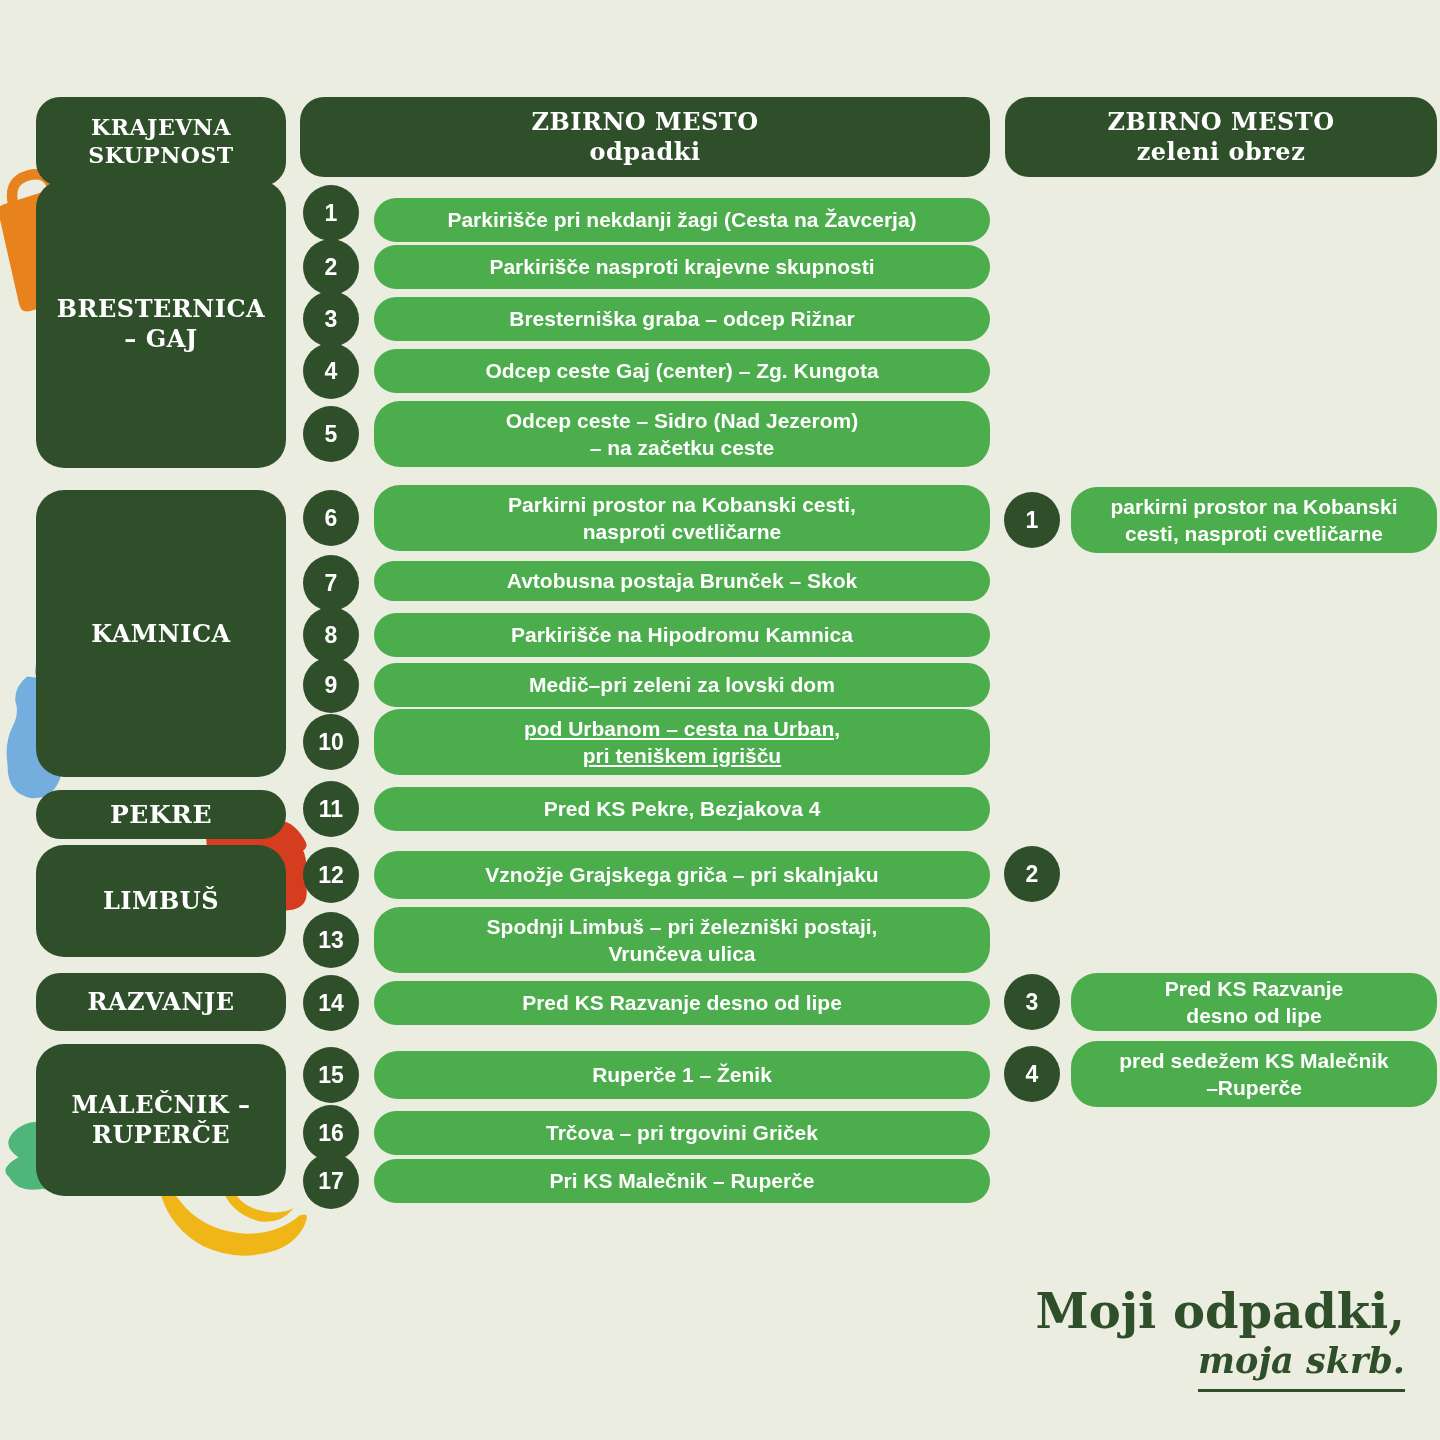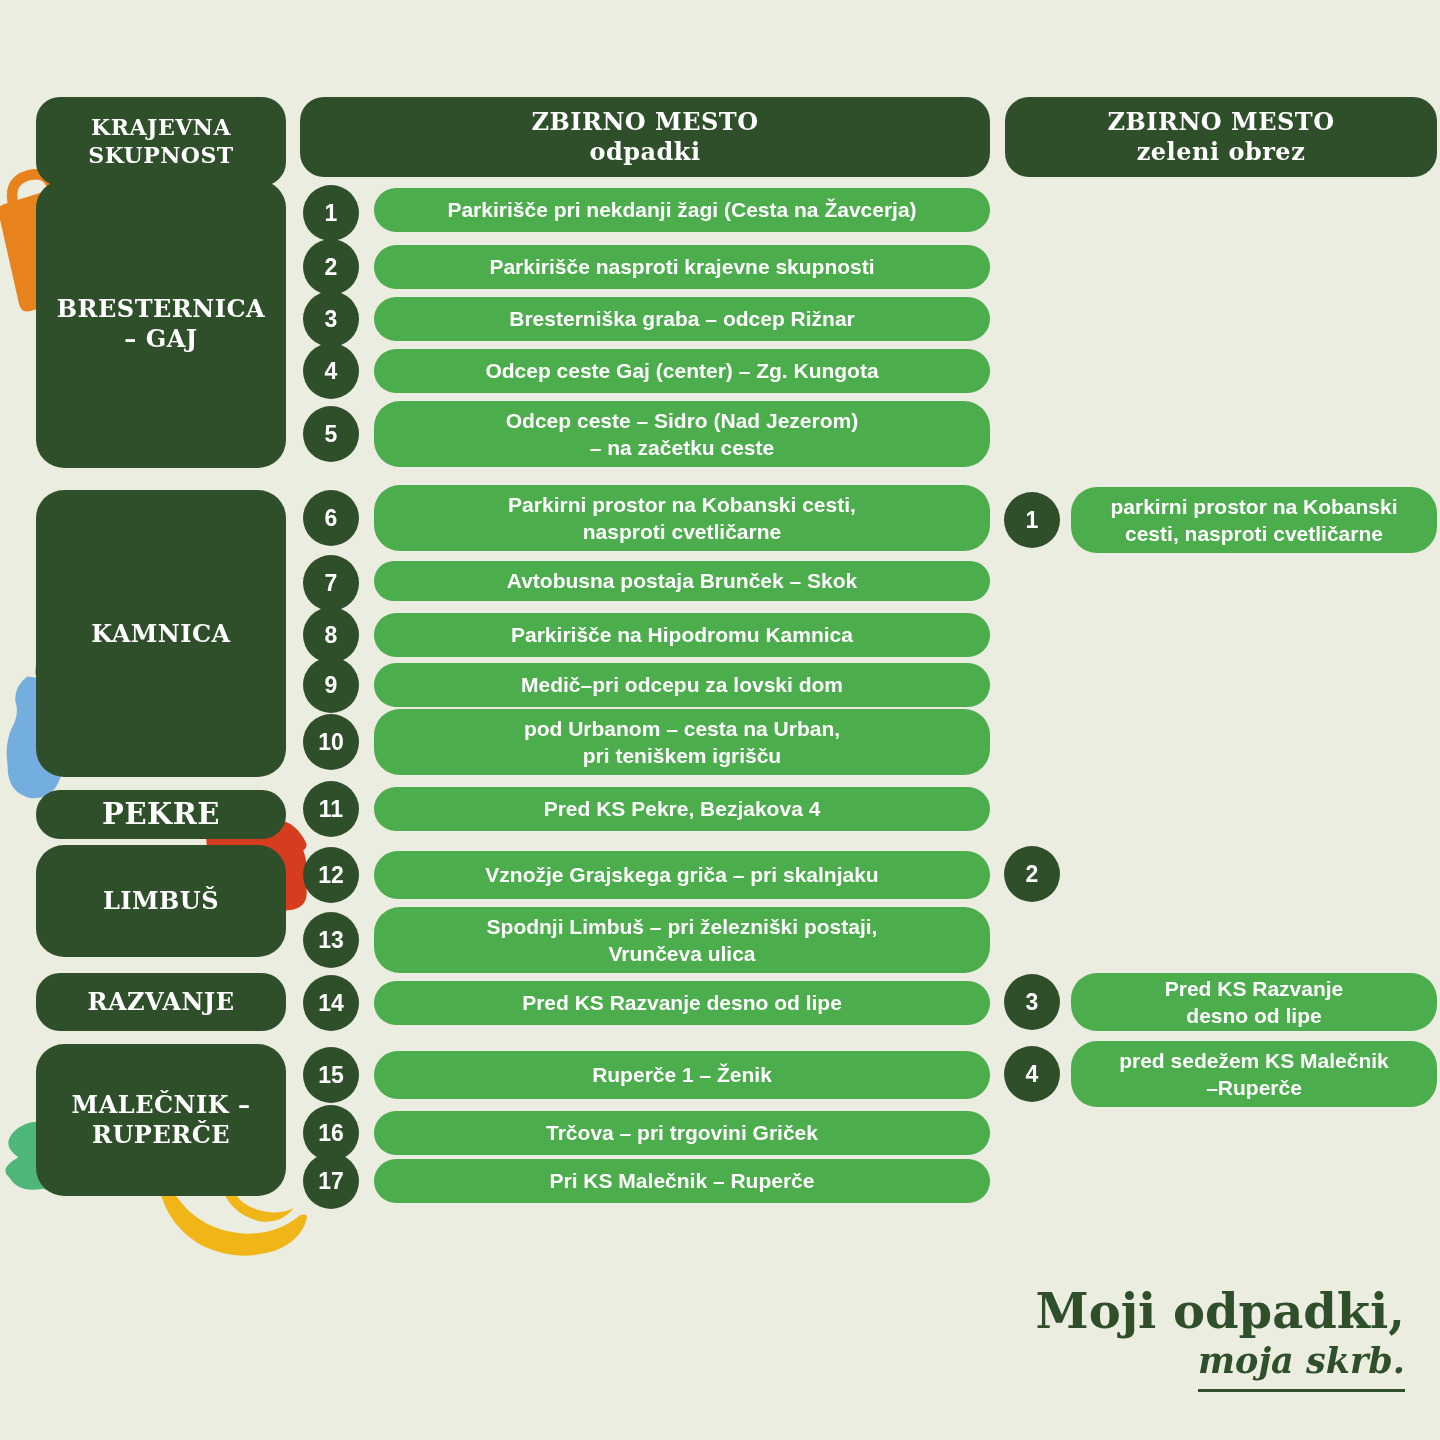--- a/index.html
+++ b/index.html
@@ -77,28 +77,28 @@
   <div class="dark" style="left:36px;top:97px;width:250px;height:89px;font-size:22px;">KRAJEVNA
 SKUPNOST</div>
   <div class="dark" style="left:300px;top:97px;width:690px;height:80px;font-size:24px;">ZBIRNO MESTO
 odpadki</div>
   <div class="dark" style="left:1005px;top:97px;width:432px;height:80px;font-size:24px;">ZBIRNO MESTO
 zeleni obrez</div>
 
   <div class="dark" style="left:36px;top:490px;width:250px;height:287px;font-size:24px;border-radius:28px;">KAMNICA</div>
   <div class="dark" style="left:36px;top:180px;width:250px;height:288px;font-size:24px;border-radius:28px;">BRESTERNICA
 – GAJ</div>
-  <div class="dark" style="left:36px;top:790px;width:250px;height:49px;font-size:29px;">PEKRE</div>
+  <div class="dark" style="left:36px;top:790px;width:250px;height:49px;font-size:25px;">PEKRE</div>
   <div class="dark" style="left:36px;top:845px;width:250px;height:112px;font-size:24px;border-radius:28px;">LIMBUŠ</div>
   <div class="dark" style="left:36px;top:973px;width:250px;height:58px;font-size:24px;">RAZVANJE</div>
   <div class="dark" style="left:36px;top:1044px;width:250px;height:152px;font-size:24px;border-radius:28px;">MALEČNIK –
 RUPERČE</div>
 
   <div class="circle" style="left:303px;top:185px;">1</div>
-  <div class="gpill" style="left:374px;top:188px;width:616px;height:44px;">Parkirišče pri nekdanji žagi (Cesta na Žavcerja)</div>
+  <div class="gpill" style="left:374px;top:198px;width:616px;height:44px;">Parkirišče pri nekdanji žagi (Cesta na Žavcerja)</div>
 
   <div class="circle" style="left:303px;top:239px;">2</div>
   <div class="gpill" style="left:374px;top:245px;width:616px;height:44px;">Parkirišče nasproti krajevne skupnosti</div>
 
   <div class="circle" style="left:303px;top:291px;">3</div>
   <div class="gpill" style="left:374px;top:297px;width:616px;height:44px;">Bresterniška graba – odcep Rižnar</div>
 
   <div class="circle" style="left:303px;top:343px;">4</div>
   <div class="gpill" style="left:374px;top:349px;width:616px;height:44px;">Odcep ceste Gaj (center) – Zg. Kungota</div>
 
@@ -110,24 +110,24 @@
   <div class="gpill" style="left:374px;top:485px;width:616px;height:66px;">Parkirni prostor na Kobanski cesti,
 nasproti cvetličarne</div>
 
   <div class="circle" style="left:303px;top:555px;">7</div>
   <div class="gpill" style="left:374px;top:561px;width:616px;height:40px;">Avtobusna postaja Brunček – Skok</div>
 
   <div class="circle" style="left:303px;top:607px;">8</div>
   <div class="gpill" style="left:374px;top:613px;width:616px;height:44px;">Parkirišče na Hipodromu Kamnica</div>
 
   <div class="circle" style="left:303px;top:657px;">9</div>
-  <div class="gpill" style="left:374px;top:663px;width:616px;height:44px;">Medič–pri odcepu za lovski dom</div>
+  <div class="gpill" style="left:374px;top:663px;width:616px;height:44px;">Medič–pri zeleni za lovski dom</div>
 
   <div class="circle" style="left:303px;top:714px;">10</div>
-  <div class="gpill" style="left:374px;top:709px;width:616px;height:66px;">pod Urbanom – cesta na Urban,
+  <div class="gpill" style="left:374px;top:709px;width:616px;height:66px;text-decoration:underline;">pod Urbanom – cesta na Urban,
 pri teniškem igrišču</div>
 
   <div class="circle" style="left:303px;top:781px;">11</div>
   <div class="gpill" style="left:374px;top:787px;width:616px;height:44px;">Pred KS Pekre, Bezjakova 4</div>
 
   <div class="circle" style="left:303px;top:847px;">12</div>
   <div class="gpill" style="left:374px;top:851px;width:616px;height:48px;">Vznožje Grajskega griča – pri skalnjaku</div>
 
   <div class="circle" style="left:303px;top:912px;">13</div>
   <div class="gpill" style="left:374px;top:907px;width:616px;height:66px;">Spodnji Limbuš – pri železniški postaji,

